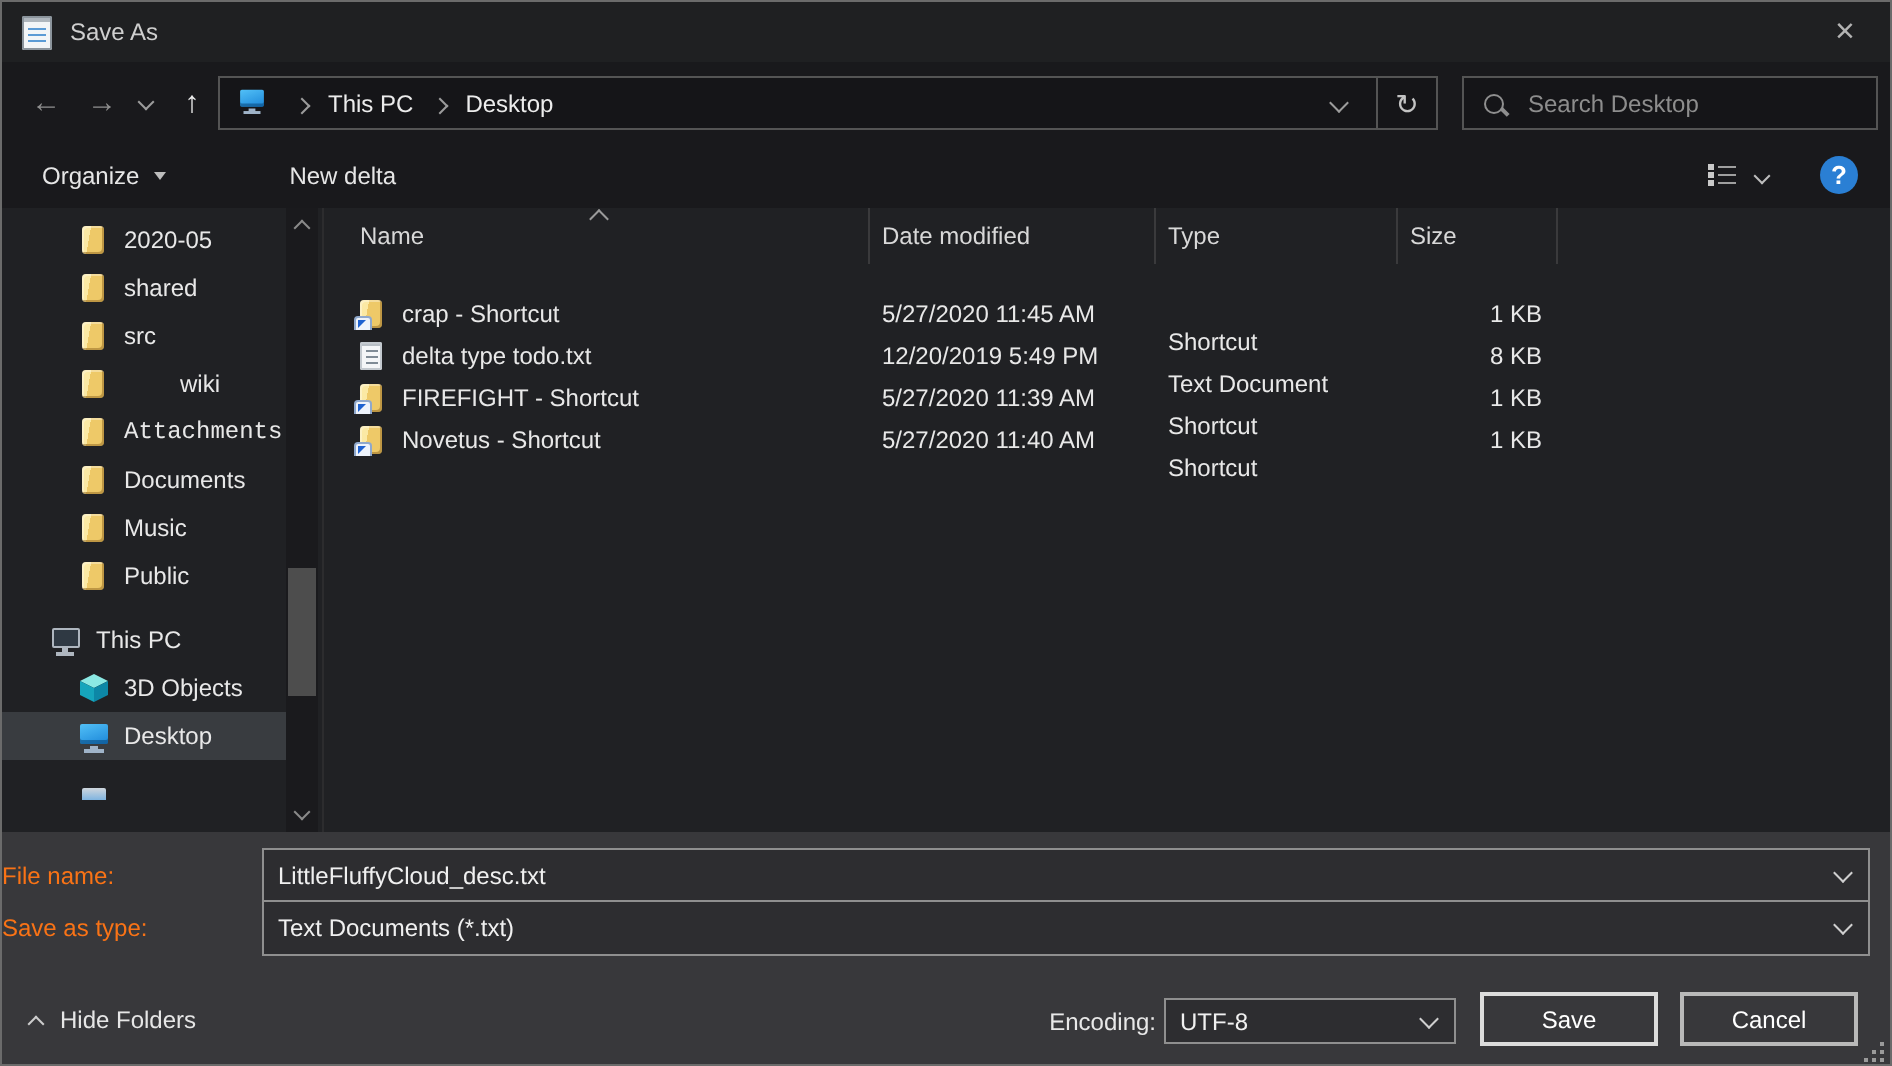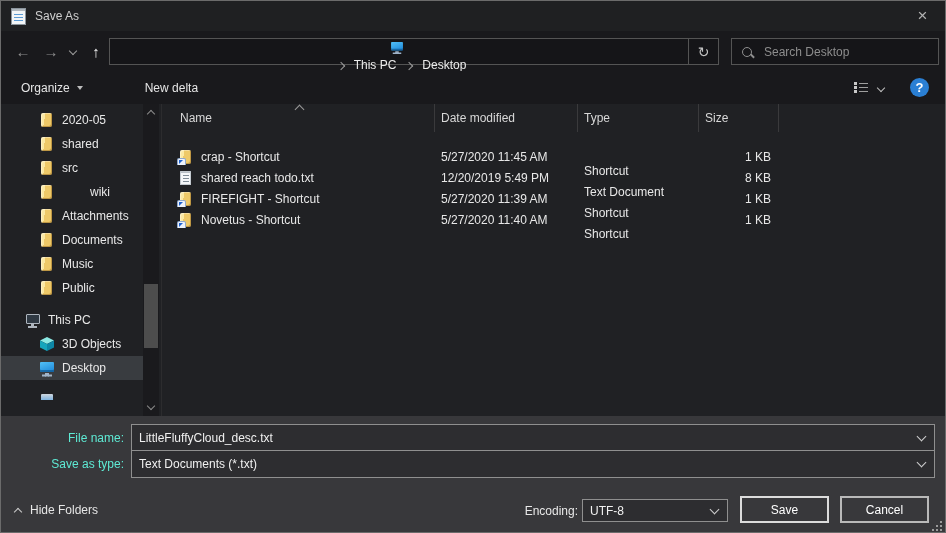--- a/index.html
+++ b/index.html
@@ -15,21 +15,21 @@
   .close{position:absolute;right:0;top:0;width:45px;height:30px;display:flex;align-items:center;justify-content:center;color:#b3b3b3;font-size:17px;cursor:default;}
   .close::before{content:"\00D7";}
 
   
   .navbar{position:absolute;top:30px;left:0;right:0;height:40px;background:#19191c;}
   .nav-btn{position:absolute;top:8px;height:24px;display:flex;align-items:center;justify-content:center;color:#8f8f8f;font-size:15px;}
   .nav-back{left:8px;width:28px;}   .nav-back::before{content:"\2190";}
   .nav-fwd{left:36px;width:28px;}   .nav-fwd::before{content:"\2192";}
   .nav-hist{left:63px;width:18px;}
   .nav-up{left:82px;width:26px;color:#ececec;} .nav-up::before{content:"\2191";}
-  .addr{position:absolute;left:108px;top:7px;width:580px;height:27px;box-sizing:border-box;border:1px solid #545454;background:#151518;display:flex;align-items:center;padding:0 6px;flex-direction:column;}
+  .addr{position:absolute;left:108px;top:7px;width:580px;height:27px;box-sizing:border-box;border:1px solid #545454;background:#151518;display:flex;align-items:center;padding:0 6px;}
   .addr-icon-wrap{margin:0 2px;}
   .crumb{color:#ececec;padding:0 2px;}
   .crumb-sep{margin:0 8px;}
   .addr-right{margin-left:auto;display:flex;align-items:center;}
   .addr-drop{width:26px;display:flex;justify-content:center;}
   .refresh-box{position:absolute;left:687px;top:7px;width:31px;height:27px;box-sizing:border-box;border:1px solid #545454;background:#151518;display:flex;align-items:center;justify-content:center;color:#c3c3c3;font-size:14px;}
   .refresh-box::before{content:"\21BB";}
   .search{position:absolute;left:730px;top:7px;width:208px;height:27px;box-sizing:border-box;border:1px solid #545454;background:#151518;display:flex;align-items:center;padding:0 10px;}
   .mag{position:relative;width:8px;height:8px;border:1.5px solid #8f8f8f;border-radius:50%;flex:none;margin-right:10px;}
   .mag::after{content:"";position:absolute;width:5px;height:1.5px;background:#8f8f8f;transform:rotate(45deg);right:-4px;bottom:-1px;}
@@ -98,21 +98,21 @@
     background:linear-gradient(160deg,#52c0f7,#1b86d8);box-shadow:inset 0 -2px 0 rgba(8,70,120,.55);}
   .ic-desktop::after{content:"";position:absolute;left:6px;top:13px;width:4px;height:1.5px;background:#9fb3c8;box-shadow:-3px 1.5px 0 #9fb3c8,0 1.5px 0 #9fb3c8,3px 1.5px 0 #9fb3c8;}
   .ic-sm{transform:scale(.85);margin-right:4px;}
   .ic-partial::before{content:"";position:absolute;left:2px;top:10px;width:12px;height:6px;background:linear-gradient(#cfd6dd,#7fb4e0);border-radius:1px 1px 0 0;}
   svg.ic{overflow:visible;}
 
   
   .panel{position:absolute;top:415px;left:0;right:0;height:118px;background:#38383b;}
   .f-row{position:absolute;left:0;right:10px;height:22px;display:flex;align-items:center;}
   .f-row.r1{top:11px;} .f-row.r2{top:37px;}
-  .f-label{width:123px;text-align:right;color:#5eead4;flex:none;}
+  .f-label{width:123px;color:#f97316;flex:none;}
   .combo{position:relative;box-sizing:border-box;border:1px solid #8f8f8f;background:#2d2d30;display:flex;align-items:center;padding:0 26px 0 7px;color:#f0f0f0;height:28px;}
   .combo .chev{position:absolute;right:9px;top:50%;margin-top:-5px;border-color:#cfcfcf;transform:rotate(45deg);}
   .combo-wide{flex:1;margin-left:7px;}
   .combo input{flex:1;background:transparent;border:none;outline:none;color:#f0f0f0;font:12px "Liberation Sans",sans-serif;padding:0;}
   .footer{position:absolute;left:0;right:0;top:79px;height:30px;}
   .hidef{position:absolute;left:14px;top:8px;display:flex;align-items:center;color:#e6e6e6;}
   .hidef .chev{border-color:#cdcdcd;margin-right:9px;margin-top:3px;}
   .enc-label{position:absolute;left:500px;width:77px;top:9px;text-align:right;color:#e8e8e8;}
   .enc-combo{position:absolute;left:581px;top:4px;width:146px;height:23px;}
   .btn{position:absolute;top:1px;width:89px;height:27px;box-sizing:border-box;display:flex;align-items:center;justify-content:center;background:#38383b;color:#fff;}
@@ -183,21 +183,21 @@
           <span>shared</span>
         </div>
         <div class="side-item" style="padding-left: 38px;">
           <i class="ic ic-folder"></i>
           <span>src</span>
         </div>
         <div class="side-item" style="padding-left: 38px; gap: 28px;">
           <i class="ic ic-folder"></i>
           <span>wiki</span>
         </div>
-        <div class="side-item" style="padding-left: 38px;">
+        <div class="side-item" style="padding-left: 38px; font-family: Liberation Mono, monospace;">
           <i class="ic ic-folder"></i>
           <span>Attachments</span>
         </div>
         <div class="side-item" style="padding-left: 38px;">
           <i class="ic ic-folder"></i>
           <span>Documents</span>
         </div>
         <div class="side-item" style="padding-left: 38px;">
           <i class="ic ic-folder"></i>
           <span>Music</span>
@@ -252,21 +252,21 @@
               <span>crap - Shortcut</span>
             </span>
             <span class="fcell-date">5/27/2020 11:45 AM</span>
             <span class="fcell-type">Shortcut</span>
             <span class="fcell-size">1 KB</span>
             <span></span>
           </div>
           <div class="frow">
             <span class="fcell-name">
               <i class="ic ic-doc"></i>
-              <span>shared reach todo.txt</span>
+              <span>delta type todo.txt</span>
             </span>
             <span class="fcell-date">12/20/2019 5:49 PM</span>
             <span class="fcell-type">Text Document</span>
             <span class="fcell-size">8 KB</span>
             <span></span>
           </div>
           <div class="frow">
             <span class="fcell-name">
               <i class="ic ic-folder">
                 <i class="sc"></i>

